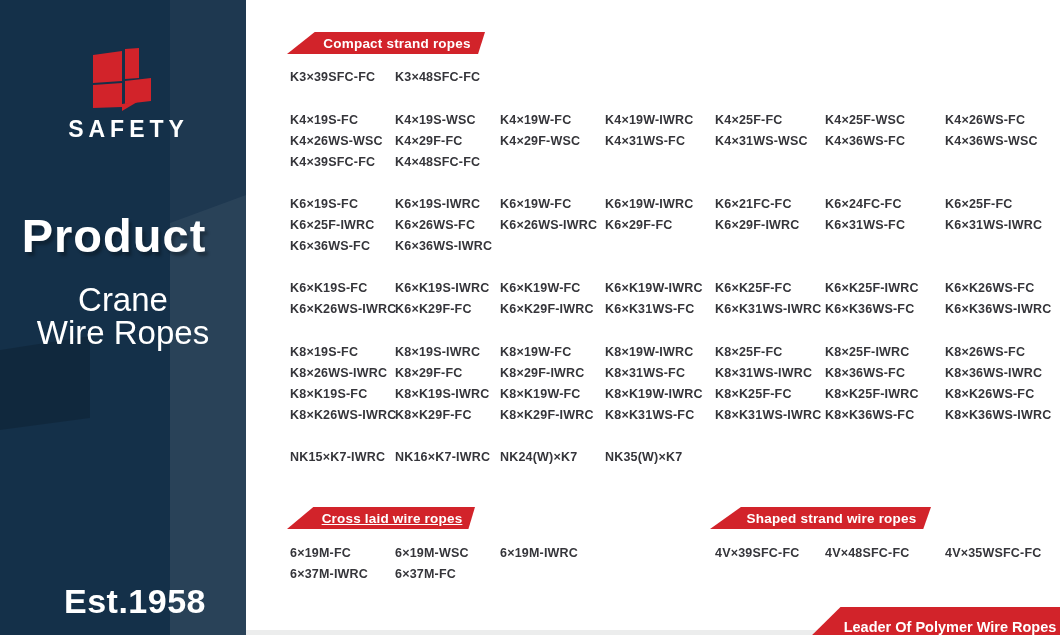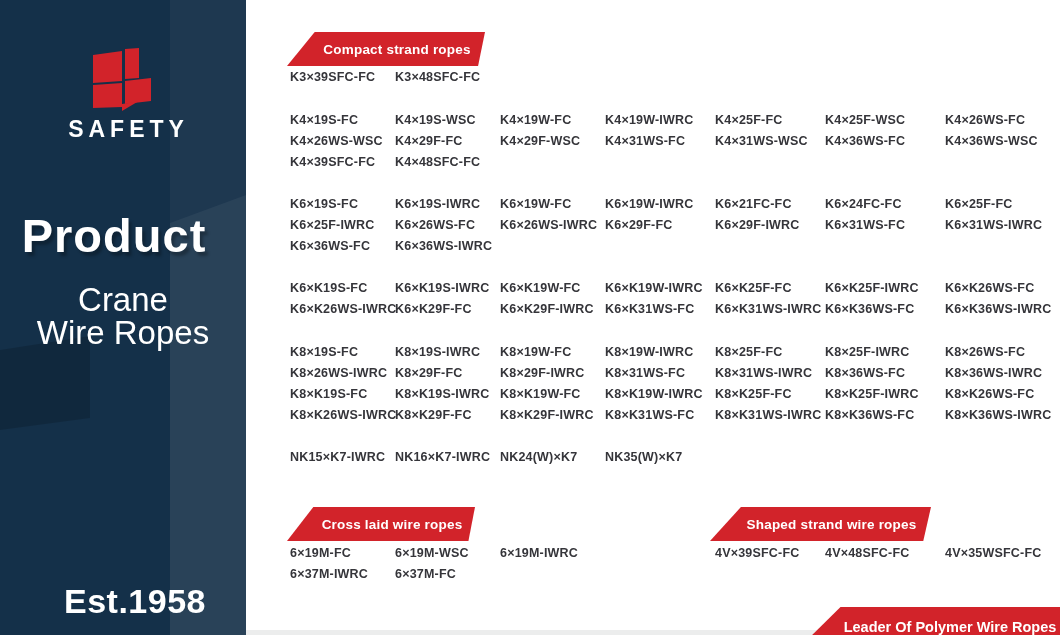--- a/index.html
+++ b/index.html
@@ -23,23 +23,23 @@
          text-shadow:3px 4px 3px rgba(0,0,0,.28);}
   .subtitle{position:absolute;left:0;top:283px;width:246px;text-align:center;
          font-size:33px;font-weight:500;line-height:33px;}
   .established{position:absolute;left:64px;top:582px;font-size:34px;font-weight:700;letter-spacing:.5px;}
 
   
   .banner{position:absolute;background:var(--accent-red,#d2232a);color:#fff;
           font-weight:700;display:flex;align-items:center;justify-content:center;
           box-sizing:border-box;}
   .banner-flag{clip-path:polygon(0 100%,14% 0,100% 0,96.5% 100%);padding-left:22px;
-          height:34px;font-size:13.5px;letter-spacing:.2px;}
+          height:22px;font-size:13.5px;letter-spacing:.2px;}
   .banner-compact{left:287px;top:32px;width:198px;}
-  .banner-cross{left:287px;top:507px;width:188px;}
+  .banner-cross{left:287px;top:507px;width:188px;text-decoration:underline;}
   .banner-shaped{left:710px;top:507px;width:221px;}
   .banner-footer{left:800px;top:607px;width:270px;height:40px;font-size:14.5px;
           clip-path:polygon(0 100%,15% 0,100% 0,100% 100%);padding-left:30px;}
   .bottom-edge{position:absolute;left:246px;right:0;bottom:0;height:5px;background:#eceded;}
 
   
   .codes{position:absolute;display:grid;grid-auto-rows:21px;align-items:center;}
   .grid7{left:290px;grid-template-columns:105px 105px 105px 110px 110px 120px 1fr;width:760px;}
   .grid-cross{left:290px;top:542px;grid-template-columns:105px 105px 1fr;width:320px;}
   .grid-shaped{left:715px;top:542px;grid-template-columns:110px 120px 1fr;width:345px;}

